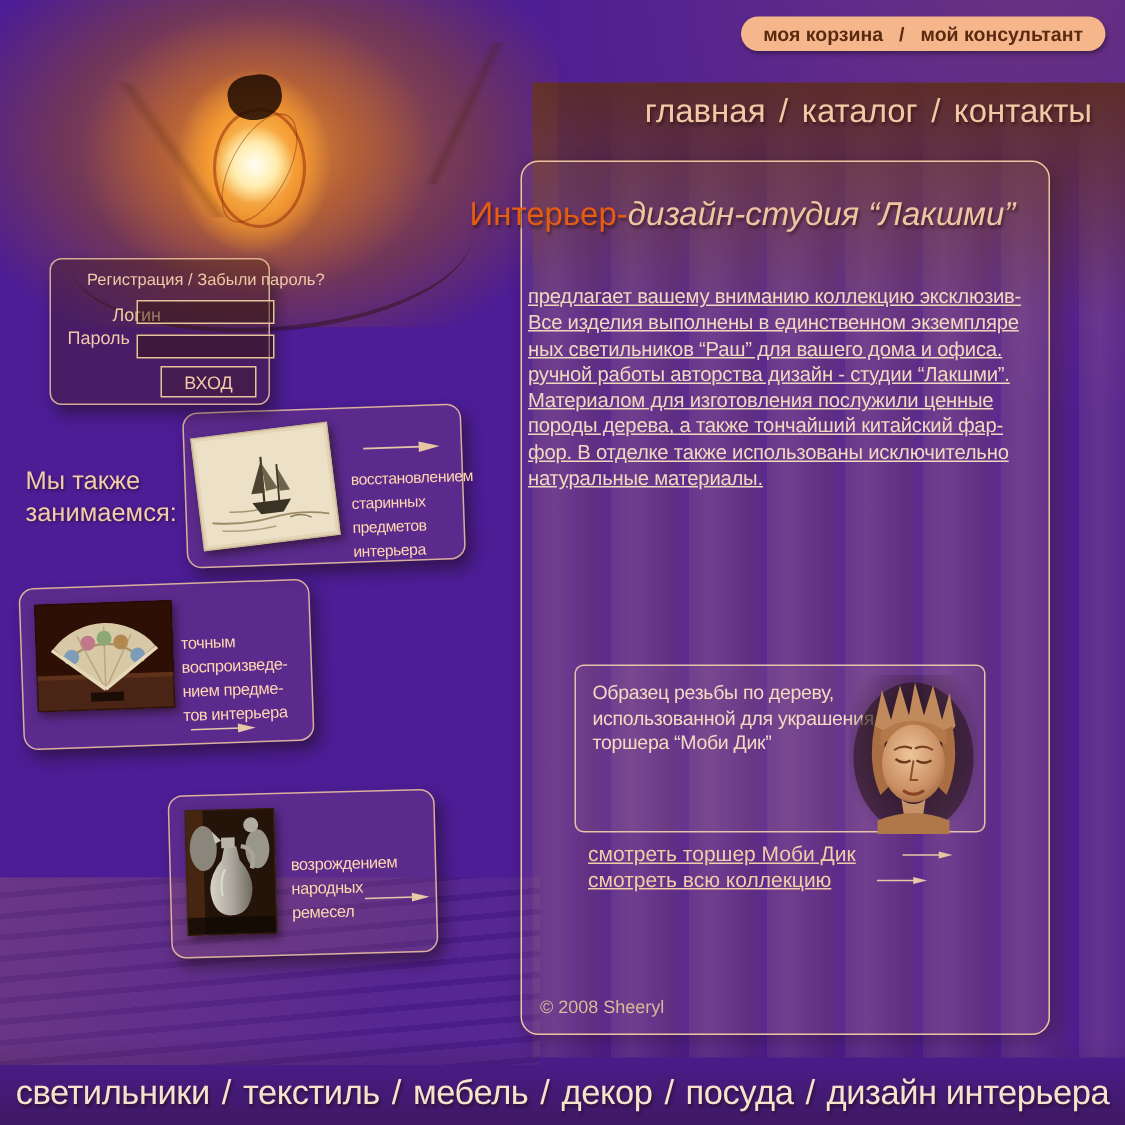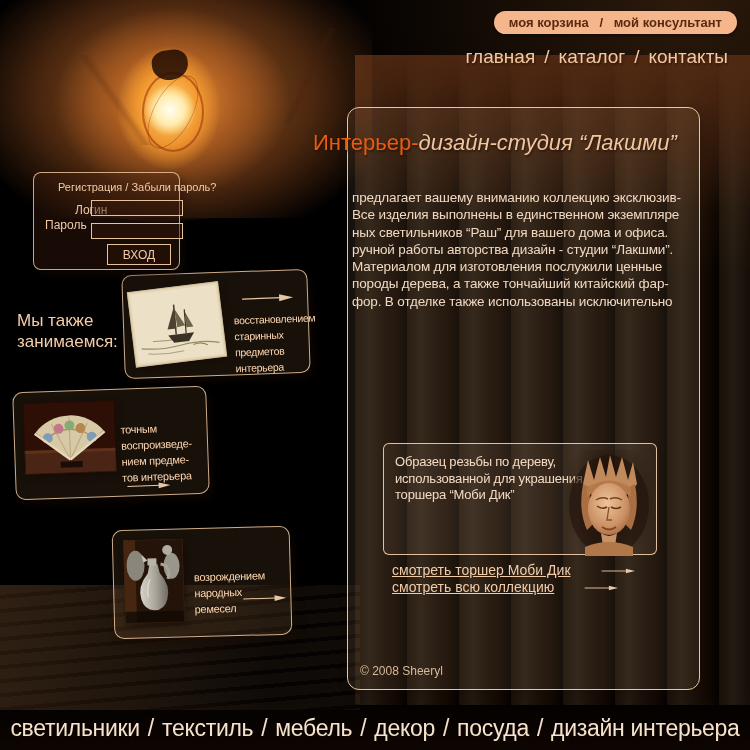--- a/index.html
+++ b/index.html
@@ -1,17 +1,17 @@
 <!DOCTYPE html>
 <html><head>
 <meta charset="utf-8">
 <style>
   html,body{margin:0;padding:0;}
   body{width:750px;height:750px;font-family:"Liberation Sans",sans-serif;}
-  .page{position:relative;width:750px;height:750px;background:#000000;overflow:hidden;}
+  .page{position:relative;width:750px;height:750px;background:#4c1d95;overflow:hidden;}
   .abs{position:absolute;}
 
   
   .bg-warm{right:0;top:0;width:430px;height:280px;
     background:radial-gradient(ellipse at 85% 0%,rgba(225,130,55,.20),transparent 70%);}
   .bg-cols{left:355px;top:55px;right:0;bottom:45px;opacity:.85;
     background:
       linear-gradient(180deg,rgba(91,45,20,.95) 0%,rgba(91,45,20,0) 24%),
       repeating-linear-gradient(90deg,rgba(214,150,94,.13) 0px,rgba(234,178,120,.18) 14px,rgba(214,150,94,.13) 28px,rgba(130,65,28,.17) 40px,rgba(130,65,28,.03) 52px);}
   .bg-ruins{left:0;bottom:40px;width:360px;height:125px;
@@ -37,38 +37,38 @@
   .socket{left:152px;top:50px;width:36px;height:30px;background:#1e0a02;opacity:.85;border-radius:40% 40% 50% 50%;transform:rotate(-8deg);}
   .lampline{left:45px;top:108px;width:270px;height:110px;border-bottom:3px solid rgba(45,18,6,.45);border-radius:50%;transform:rotate(-4deg);}
 
   
   .pill{top:11px;right:13px;background:#f5b68c;border-radius:13px;padding:4px 15px;
     font-size:13px;font-weight:bold;color:#5a2a10;box-shadow:1px 2px 3px rgba(0,0,0,.35);white-space:nowrap;}
   .pill a{color:#5a2a10;text-decoration:none;cursor:pointer;}
   .pill .sep{margin:0 7px;}
 
   
-  .mainnav{top:46px;right:22px;font-size:19px;color:#f2c9a4;white-space:nowrap;
+  .mainnav{top:61px;right:22px;font-size:22px;color:#f2c9a4;white-space:nowrap;
     text-shadow:1px 2px 2px rgba(30,10,0,.5);}
   .mainnav a{color:#f2c9a4;text-decoration:none;cursor:pointer;}
   .mainnav .sep{margin:0 9px;}
 
   
   .panel{left:347px;top:107px;width:351px;height:581px;border:1px solid #ecc49e;border-radius:12px;
     background:rgba(216,166,116,.10);box-shadow:3px 4px 12px rgba(25,10,2,.3);}
 
   
   .title{left:313px;top:130px;font-size:22px;white-space:nowrap;z-index:5;
     text-shadow:1px 2px 2px rgba(30,10,0,.5);}
   .title .hl{color:#e65c10;}
   .title .rest{color:#f0c6a0;font-style:italic;}
 
   
   .intro{left:352px;top:189px;font-size:13.5px;line-height:17.3px;letter-spacing:-0.15px;
-    color:#f0d8c0;z-index:4;}
+    color:#f0d8c0;z-index:4;text-decoration:underline;}
   .intro div{white-space:nowrap;}
 
   
   .login{left:33px;top:172px;width:145px;height:96px;border:1px solid rgba(245,205,165,.8);
     border-radius:8px;background:rgba(70,32,14,.35);box-shadow:4px 6px 10px rgba(25,10,2,.45);z-index:6;}
   .login .reg{position:absolute;left:24px;top:8px;font-size:11px;color:#f0c9a8;text-decoration:none;white-space:nowrap;cursor:pointer;}
   .login .lbl{position:absolute;font-size:12px;color:#f0c9a8;white-space:nowrap;}
   .lbl-login{left:11px;top:30px;margin-left:30px;}
   .lbl-pass{left:11px;top:45px;}
   .login input{position:absolute;left:57px;width:84px;height:14px;background:rgba(50,22,10,.45);
@@ -162,20 +162,21 @@
   </h1>
 
   <div class="abs intro">
       <div>предлагает вашему вниманию коллекцию эксклюзив-</div>
       <div>Все изделия выполнены в единственном экземпляре</div>
       <div>ных светильников “Раш” для вашего дома и офиса.</div>
       <div>ручной работы авторства дизайн - студии “Лакшми”.</div>
       <div>Материалом для изготовления послужили ценные</div>
       <div>породы дерева, а также тончайший китайский фар-</div>
       <div>фор. В отделке также использованы исключительно</div>
+      <div>натуральные материалы.</div>
     </div>
 
   <form class="abs login">
     <a class="reg">Регистрация / Забыли пароль?</a>
     <span class="lbl lbl-login">Логин</span>
     <span class="lbl lbl-pass">Пароль</span>
     <input class="inp1" type="text" value="" style="">
     <input class="inp2" type="password" value="" style="">
     <button type="submit">ВХОД</button>
   </form>

